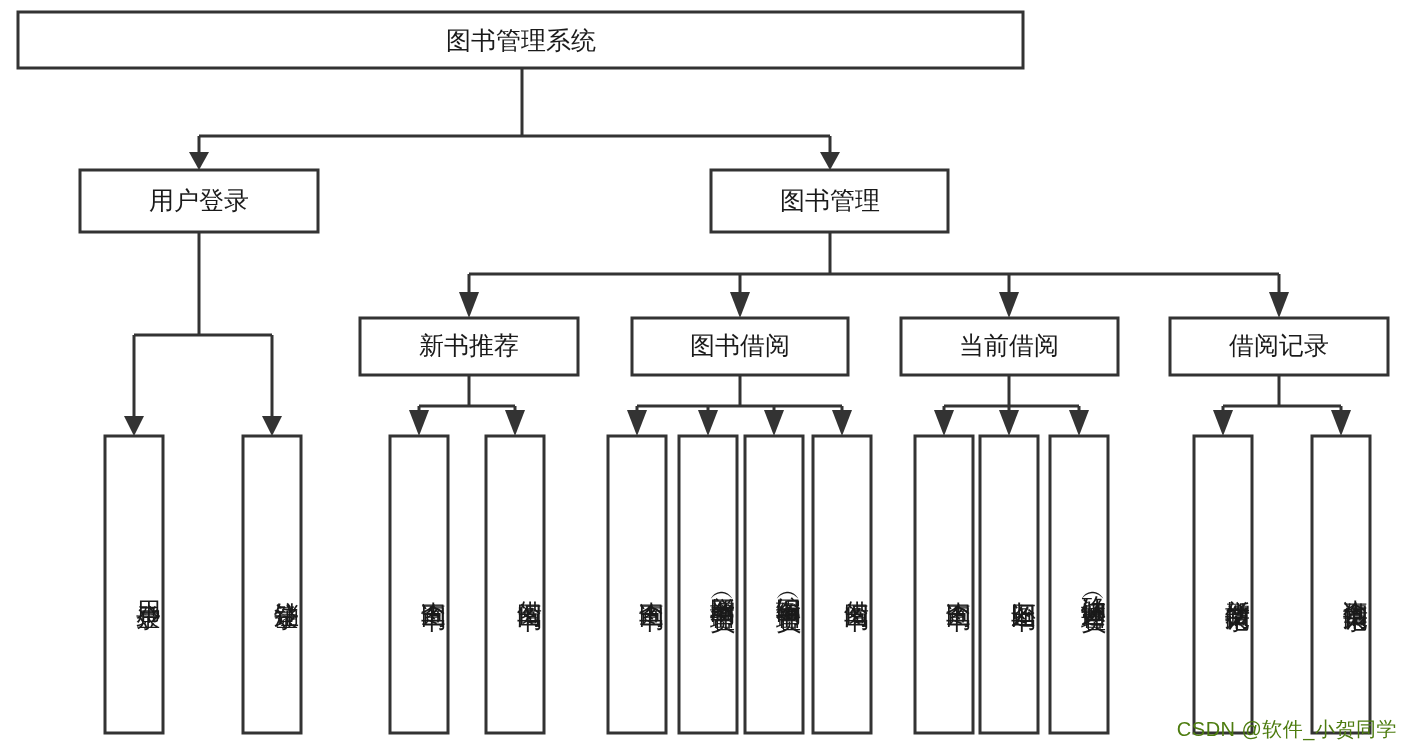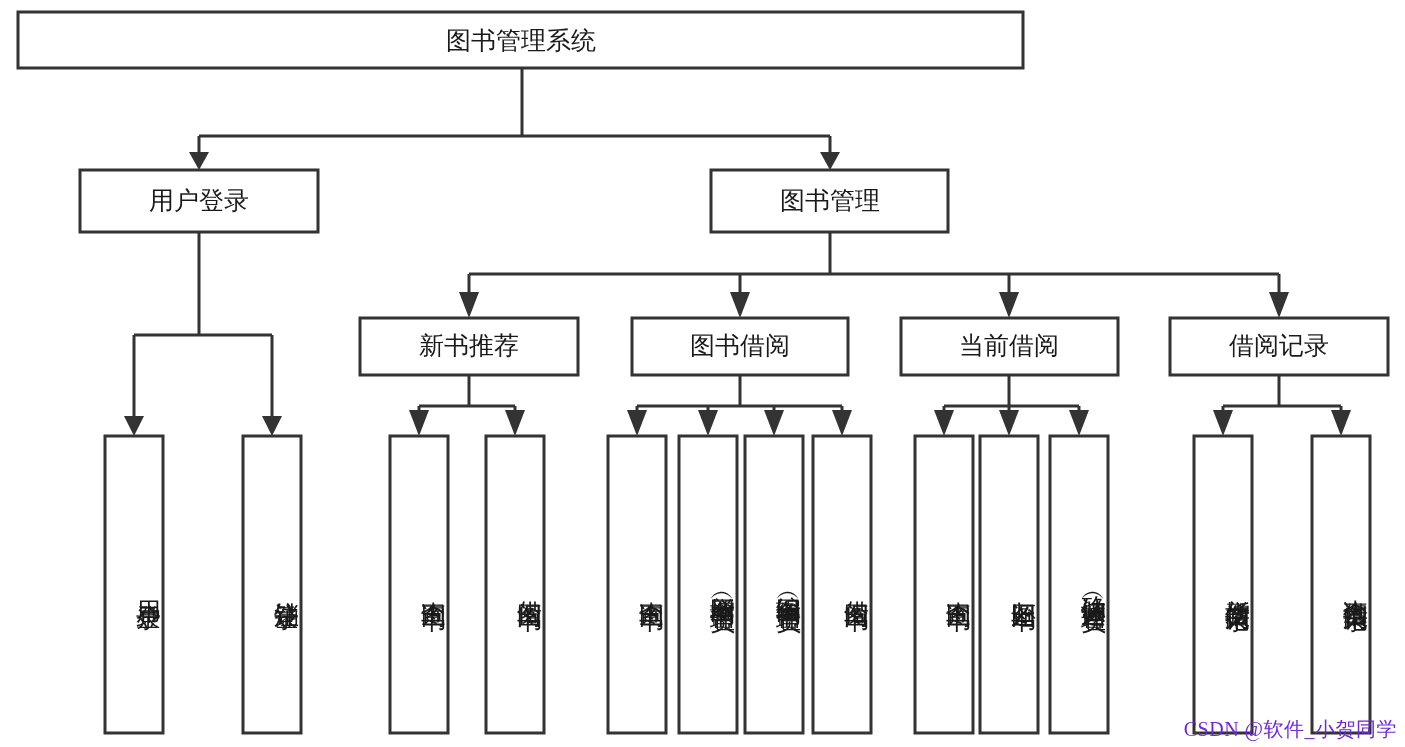--- a/index.html
+++ b/index.html
@@ -61,22 +61,22 @@
     color: #1a1a1a;
     font-family: "Liberation Sans", "DejaVu Sans", sans-serif;
     box-sizing: border-box;
     pointer-events: none;
   }
   .watermark {
     position: absolute;
     right: 8px;
     bottom: 4px;
     font-size: 20px;
-    color: #6d28d9;
-    font-family: Liberation Serif, serif;
+    color: #4d7c0f;
+    font-family: Liberation Sans, sans-serif;
     white-space: nowrap;
     letter-spacing: 0.5px;
   }
 </style>
 </head>
 <body>
 
 <div id="diagram-root">
 
   <svg class="flow" viewBox="0 0 1405 747" xmlns="http://www.w3.org/2000/svg">

